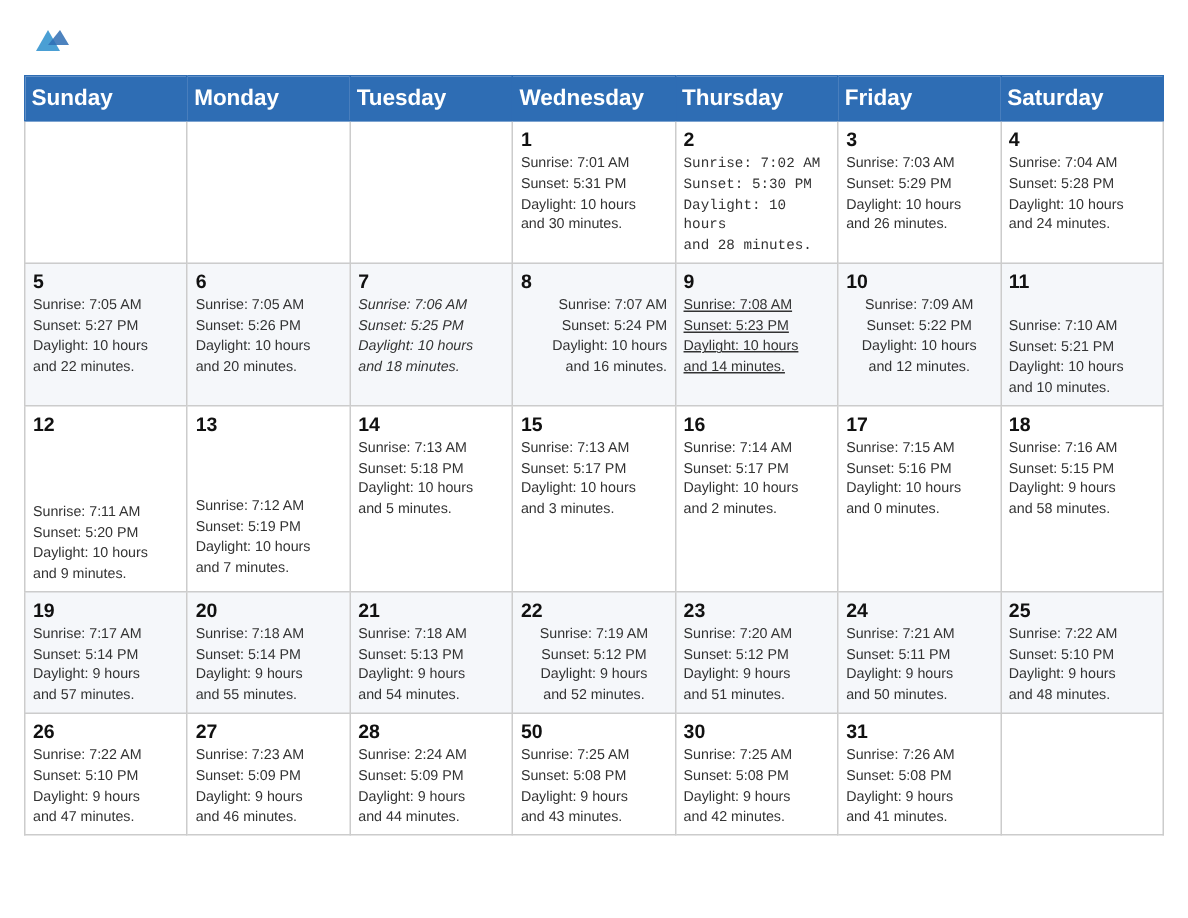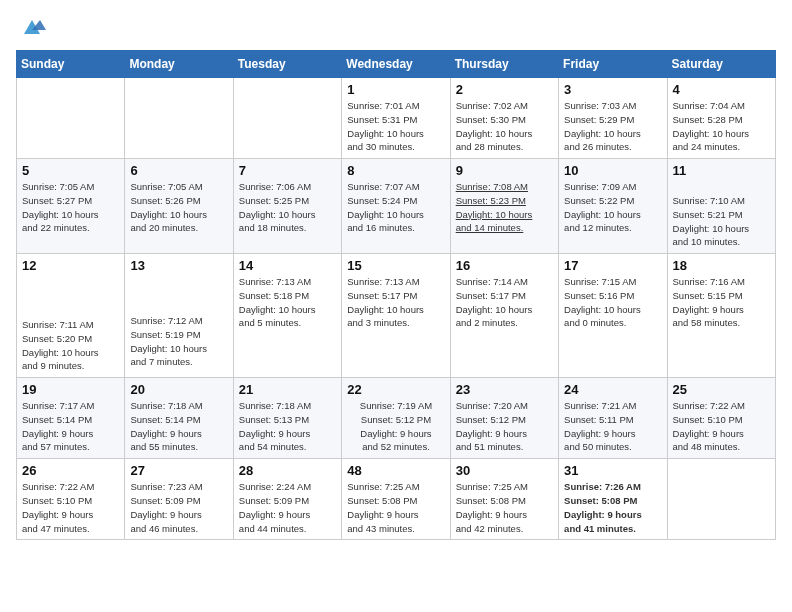--- a/index.html
+++ b/index.html
@@ -43,21 +43,21 @@
       color: #333;
     }
     table {
       width: 100%;
       border-collapse: collapse;
       table-layout: fixed;
     }
     thead tr th {
       background-color: #2e6db4;
       color: #fff;
-      font-size: 12px;
+      font-size: 15px;
       font-weight: bold;
       padding: 6px 4px;
       text-align: left;
       border: 1px solid #2e6db4;
     }
     tbody tr td {
       border: 1px solid #ccc;
       vertical-align: top;
       padding: 4px 5px;
       font-size: 10px;
@@ -125,21 +125,21 @@
         <td class="empty-cell"></td>
         <td>
           <span class="day-number">1</span>
           <div class="day-info" style="white-space: pre-line;">Sunrise: 7:01 AM
 Sunset: 5:31 PM
 Daylight: 10 hours
 and 30 minutes.</div>
         </td>
         <td>
           <span class="day-number">2</span>
-          <div class="day-info" style="white-space: pre-line;">Sunrise: 7:02 AM
+          <div class="day-info" style="white-space: pre-line; font-family: Liberation Mono, monospace;">Sunrise: 7:02 AM
 Sunset: 5:30 PM
 Daylight: 10 hours
 and 28 minutes.</div>
         </td>
         <td>
           <span class="day-number">3</span>
           <div class="day-info" style="white-space: pre-line;">Sunrise: 7:03 AM
 Sunset: 5:29 PM
 Daylight: 10 hours
 and 26 minutes.</div>
@@ -162,42 +162,42 @@
         </td>
         <td>
           <span class="day-number">6</span>
           <div class="day-info" style="white-space: pre-line;">Sunrise: 7:05 AM
 Sunset: 5:26 PM
 Daylight: 10 hours
 and 20 minutes.</div>
         </td>
         <td>
           <span class="day-number">7</span>
-          <div class="day-info" style="white-space: pre-line;">Sunrise: 7:06 AM
+          <div class="day-info" style="white-space: pre-line; font-style: italic;">Sunrise: 7:06 AM
 Sunset: 5:25 PM
 Daylight: 10 hours
 and 18 minutes.</div>
         </td>
         <td>
           <span class="day-number">8</span>
-          <div class="day-info" style="white-space: pre-line;">Sunrise: 7:07 AM
+          <div class="day-info" style="white-space: pre-line; text-align: right;">Sunrise: 7:07 AM
 Sunset: 5:24 PM
 Daylight: 10 hours
 and 16 minutes.</div>
         </td>
         <td>
           <span class="day-number">9</span>
           <div class="day-info" style="white-space: pre-line; text-decoration: underline;">Sunrise: 7:08 AM
 Sunset: 5:23 PM
 Daylight: 10 hours
 and 14 minutes.</div>
         </td>
         <td>
           <span class="day-number">10</span>
-          <div class="day-info" style="white-space: pre-line;">Sunrise: 7:09 AM
+          <div class="day-info" style="white-space: pre-line; text-align: center;">Sunrise: 7:09 AM
 Sunset: 5:22 PM
 Daylight: 10 hours
 and 12 minutes.</div>
         </td>
         <td>
           <span class="day-number">11</span>
           <div class="day-info" style="white-space: pre-line; margin-top: 16px;">Sunrise: 7:10 AM
 Sunset: 5:21 PM
 Daylight: 10 hours
 and 10 minutes.</div>
@@ -321,36 +321,36 @@
 and 46 minutes.</div>
         </td>
         <td>
           <span class="day-number">28</span>
           <div class="day-info" style="white-space: pre-line;">Sunrise: 2:24 AM
 Sunset: 5:09 PM
 Daylight: 9 hours
 and 44 minutes.</div>
         </td>
         <td>
-          <span class="day-number">48</span>
+          <span class="day-number">50</span>
           <div class="day-info" style="white-space: pre-line;">Sunrise: 7:25 AM
 Sunset: 5:08 PM
 Daylight: 9 hours
 and 43 minutes.</div>
         </td>
         <td>
           <span class="day-number">30</span>
           <div class="day-info" style="white-space: pre-line;">Sunrise: 7:25 AM
 Sunset: 5:08 PM
 Daylight: 9 hours
 and 42 minutes.</div>
         </td>
         <td>
           <span class="day-number">31</span>
-          <div class="day-info" style="white-space: pre-line; font-weight: bold;">Sunrise: 7:26 AM
+          <div class="day-info" style="white-space: pre-line;">Sunrise: 7:26 AM
 Sunset: 5:08 PM
 Daylight: 9 hours
 and 41 minutes.</div>
         </td>
         <td class="empty-cell"></td>
       </tr>
     </tbody>
 </table>
 
 </body></html>

